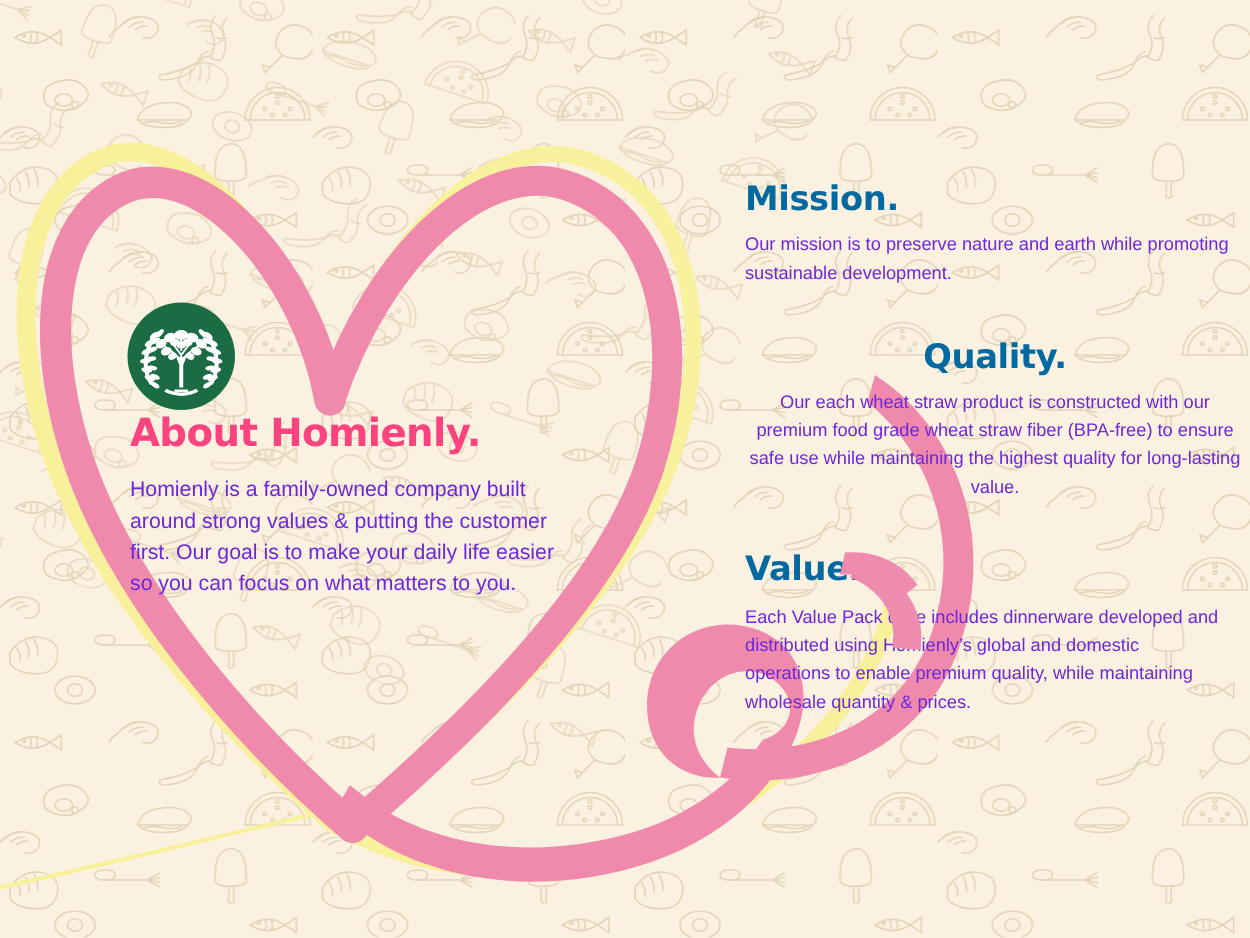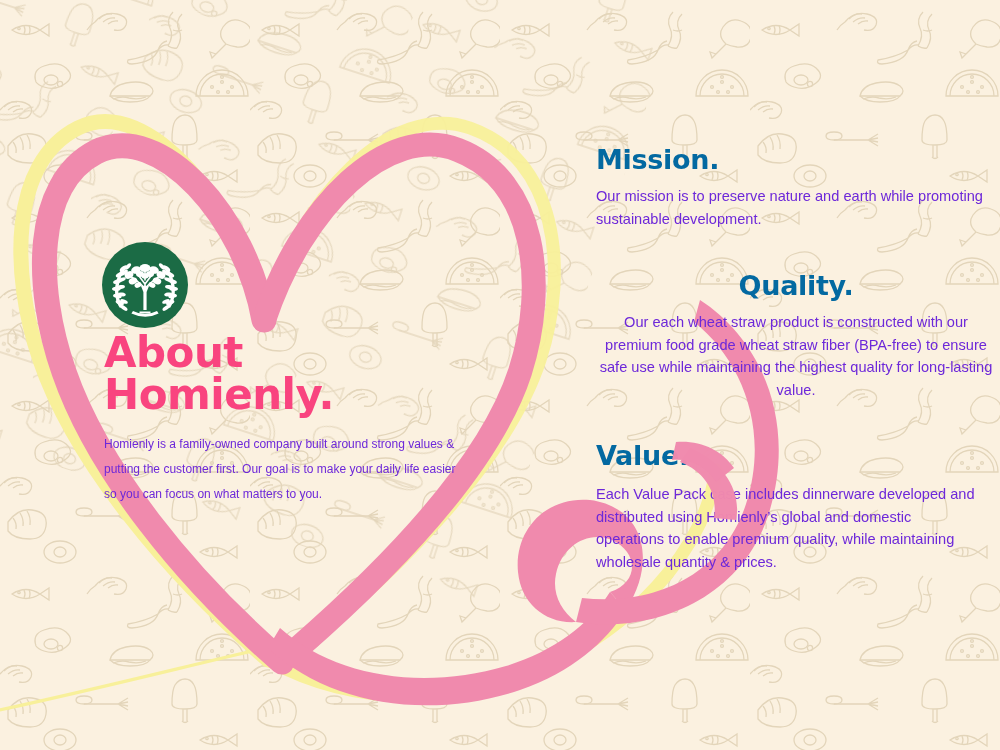--- a/index.html
+++ b/index.html
@@ -45,23 +45,23 @@
     letter-spacing:-0.3px;
   }
   .body-txt{
     color:#6d28d9;
     margin:0;
     font-family:"Liberation Sans","DejaVu Sans",sans-serif;
   }
 
   
   #about-block{left:104px;top:332px;width:360px;}
-  #about-block .head-script{font-size:42px;}
+  #about-block .head-script{font-size:31px;}
   #about-block .body-txt{
-    font-size:12px;line-height:25px;margin-top:16px;width:352px;
+    font-size:17px;line-height:25px;margin-top:16px;width:352px;
   }
 
   
   #mission-block{left:596px;top:146px;width:400px;}
   #quality-block{left:596px;top:272px;width:400px;text-align:center;}
   #value-block{left:596px;top:442px;width:400px;}
 
   #mission-block .head-sans,
   #quality-block .head-sans,
   #value-block .head-sans{font-size:27px;}

